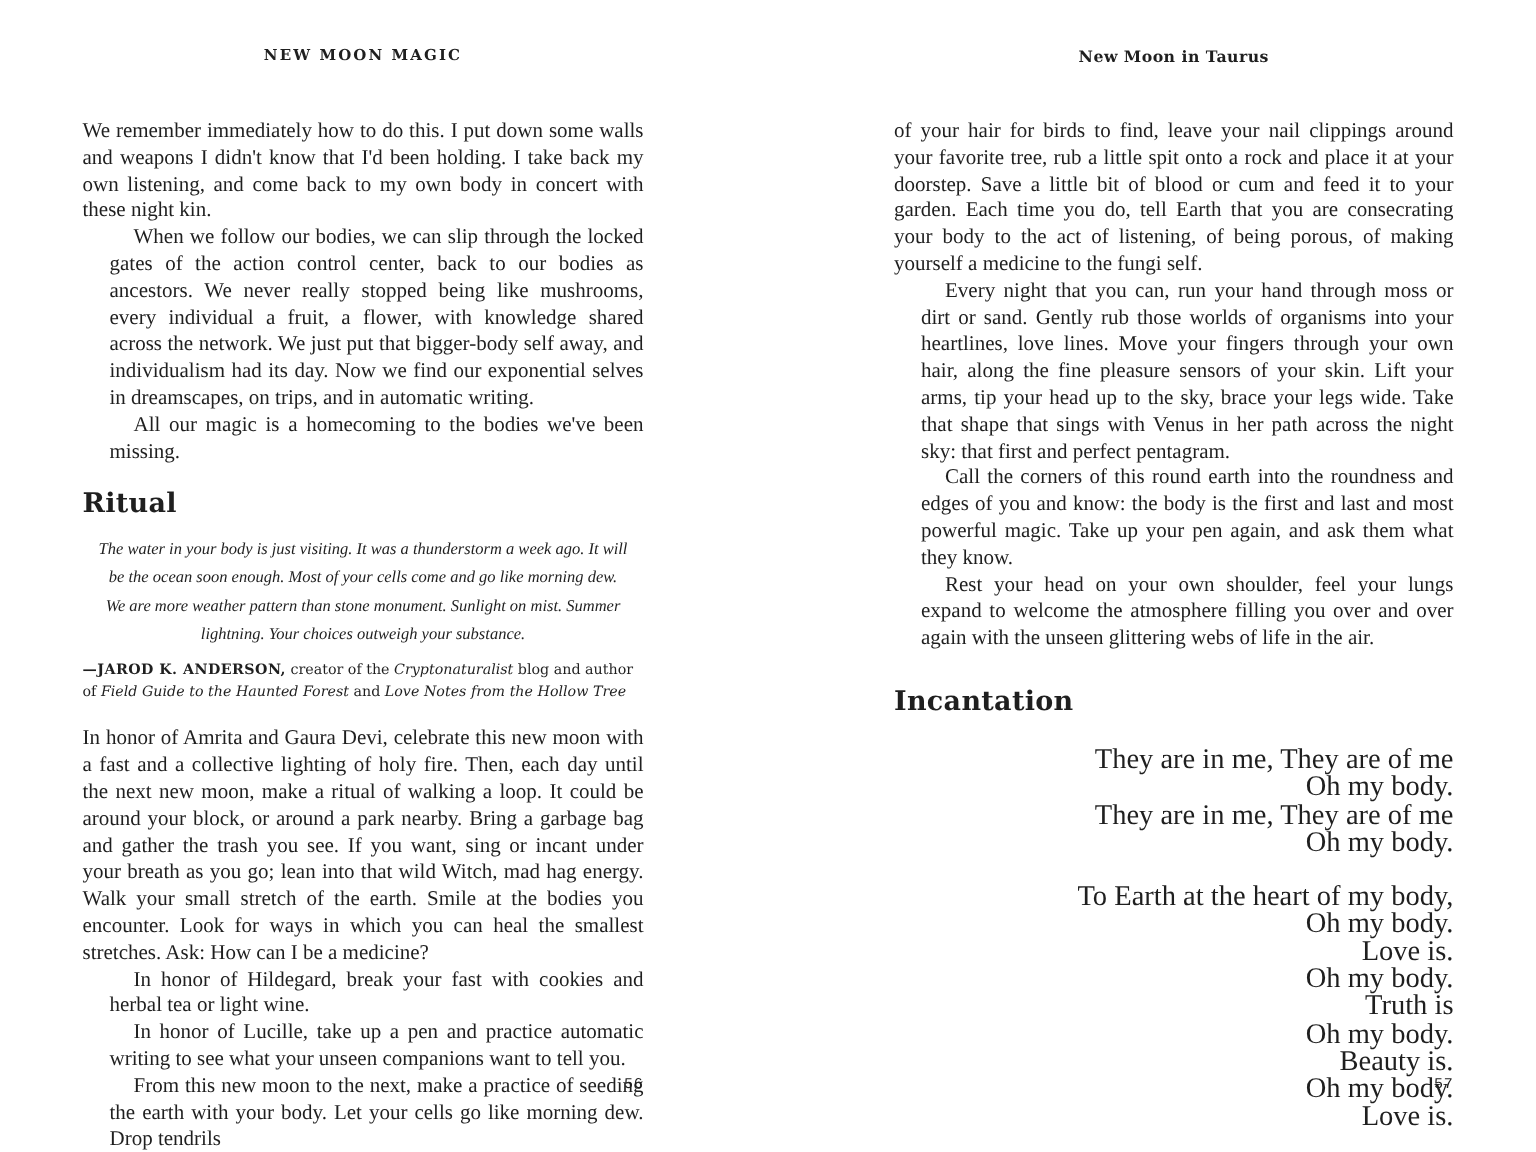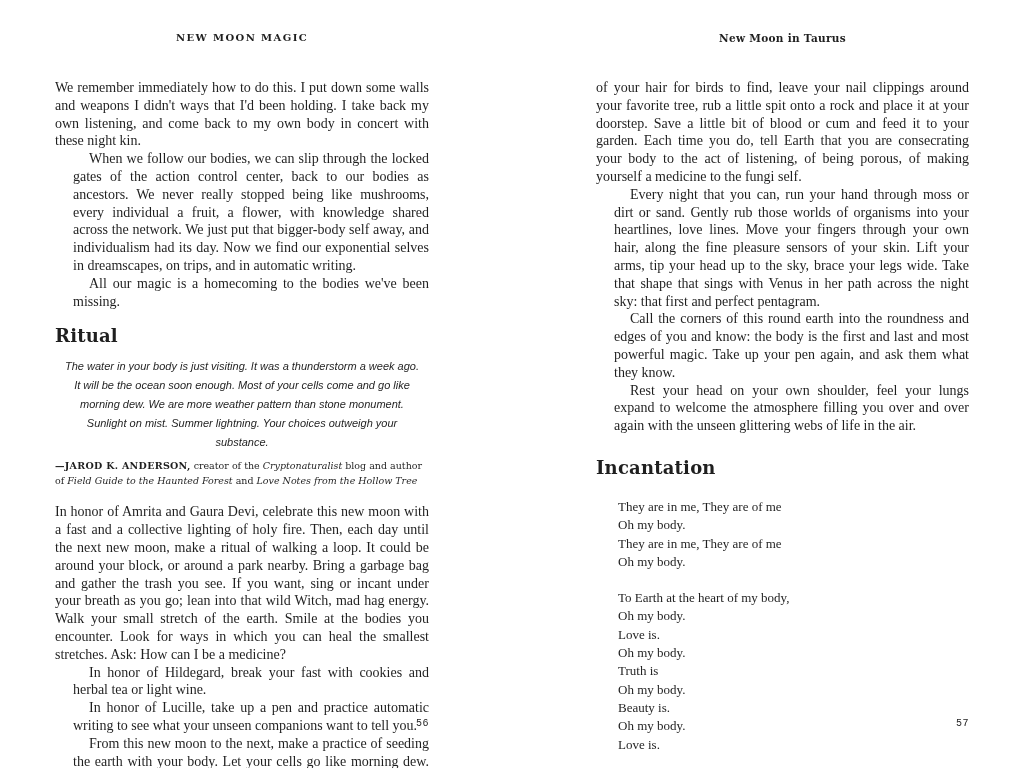--- a/index.html
+++ b/index.html
@@ -47,59 +47,60 @@
   h2.section {
     font-family: "DejaVu Serif", serif;
     font-weight: 700;
     font-size: 18px;
     letter-spacing: 0.2px;
     margin: 15px 0 11px 0;
   }
   #page-right h2.section { margin-top: 22px; }
 
   .quote {
-    font-family: Liberation Sans, sans-serif;
+    font-family: Liberation Serif, serif;
     font-style: italic;
     font-size: 11px;
     line-height: 19px;
     text-align: center;
     margin: 0 10px;
   }
   .attribution {
     font-family: "DejaVu Serif", serif;
     font-size: 9.5px;
     line-height: 14.5px;
     margin-top: 7px;
   }
   .attr-name { font-weight: 700; letter-spacing: 0.3px; }
   .attr-italic { font-style: italic; }
 
   .poem {
     margin: 20px 0 0 22px;
-    font-size: 13px;
+    font-size: 19px;
     line-height: 18.3px;
+    text-align: right;
   }
   .stanza-gap { height: 18px; }
 
   .folio {
     position: absolute;
     top: 718px; left: 0; right: 0;
     text-align: right;
     font-family: Liberation Mono, monospace;
     font-size: 10px;
     letter-spacing: 0.5px;
   }
 </style>
 </head>
 <body>
 
 <div class="page" id="page-left">
   <div class="running-head">NEW MOON MAGIC</div>
   <div class="content">
-    <p>We remember immediately how to do this. I put down some walls and weapons I didn't ways that I'd been holding. I take back my own listening, and come back to my own body in concert with these night kin.</p>
+    <p>We remember immediately how to do this. I put down some walls and weapons I didn't know that I'd been holding. I take back my own listening, and come back to my own body in concert with these night kin.</p>
     <p class="indent">When we follow our bodies, we can slip through the locked gates of the action control center, back to our bodies as ancestors. We never really stopped being like mushrooms, every individual a fruit, a flower, with knowledge shared across the network. We just put that bigger-body self away, and individualism had its day. Now we find our exponential selves in dreamscapes, on trips, and in automatic writing.</p>
     <p class="indent">All our magic is a homecoming to the bodies we've been missing.</p>
     <h2 class="section">Ritual</h2>
     <div class="quote">The water in your body is just visiting. It was a thunderstorm a week ago. It will be the ocean soon enough. Most of your cells come and go like morning dew. We are more weather pattern than stone monument. Sunlight on mist. Summer lightning. Your choices outweigh your substance.</div>
     <div class="attribution"><span class="attr-name">—JAROD K. ANDERSON,</span><span> creator of the </span><span class="attr-italic">Cryptonaturalist</span><span> blog and author of </span><span class="attr-italic">Field Guide to the Haunted Forest</span><span> and </span><span class="attr-italic">Love Notes from the Hollow Tree</span></div>
     <p class="after-attr">In honor of Amrita and Gaura Devi, celebrate this new moon with a fast and a collective lighting of holy fire. Then, each day until the next new moon, make a ritual of walking a loop. It could be around your block, or around a park nearby. Bring a garbage bag and gather the trash you see. If you want, sing or incant under your breath as you go; lean into that wild Witch, mad hag energy. Walk your small stretch of the earth. Smile at the bodies you encounter. Look for ways in which you can heal the smallest stretches. Ask: How can I be a medicine?</p>
     <p class="indent">In honor of Hildegard, break your fast with cookies and herbal tea or light wine.</p>
     <p class="indent">In honor of Lucille, take up a pen and practice automatic writing to see what your unseen companions want to tell you.</p>
     <p class="indent">From this new moon to the next, make a practice of seeding the earth with your body. Let your cells go like morning dew. Drop tendrils</p>
   </div>

